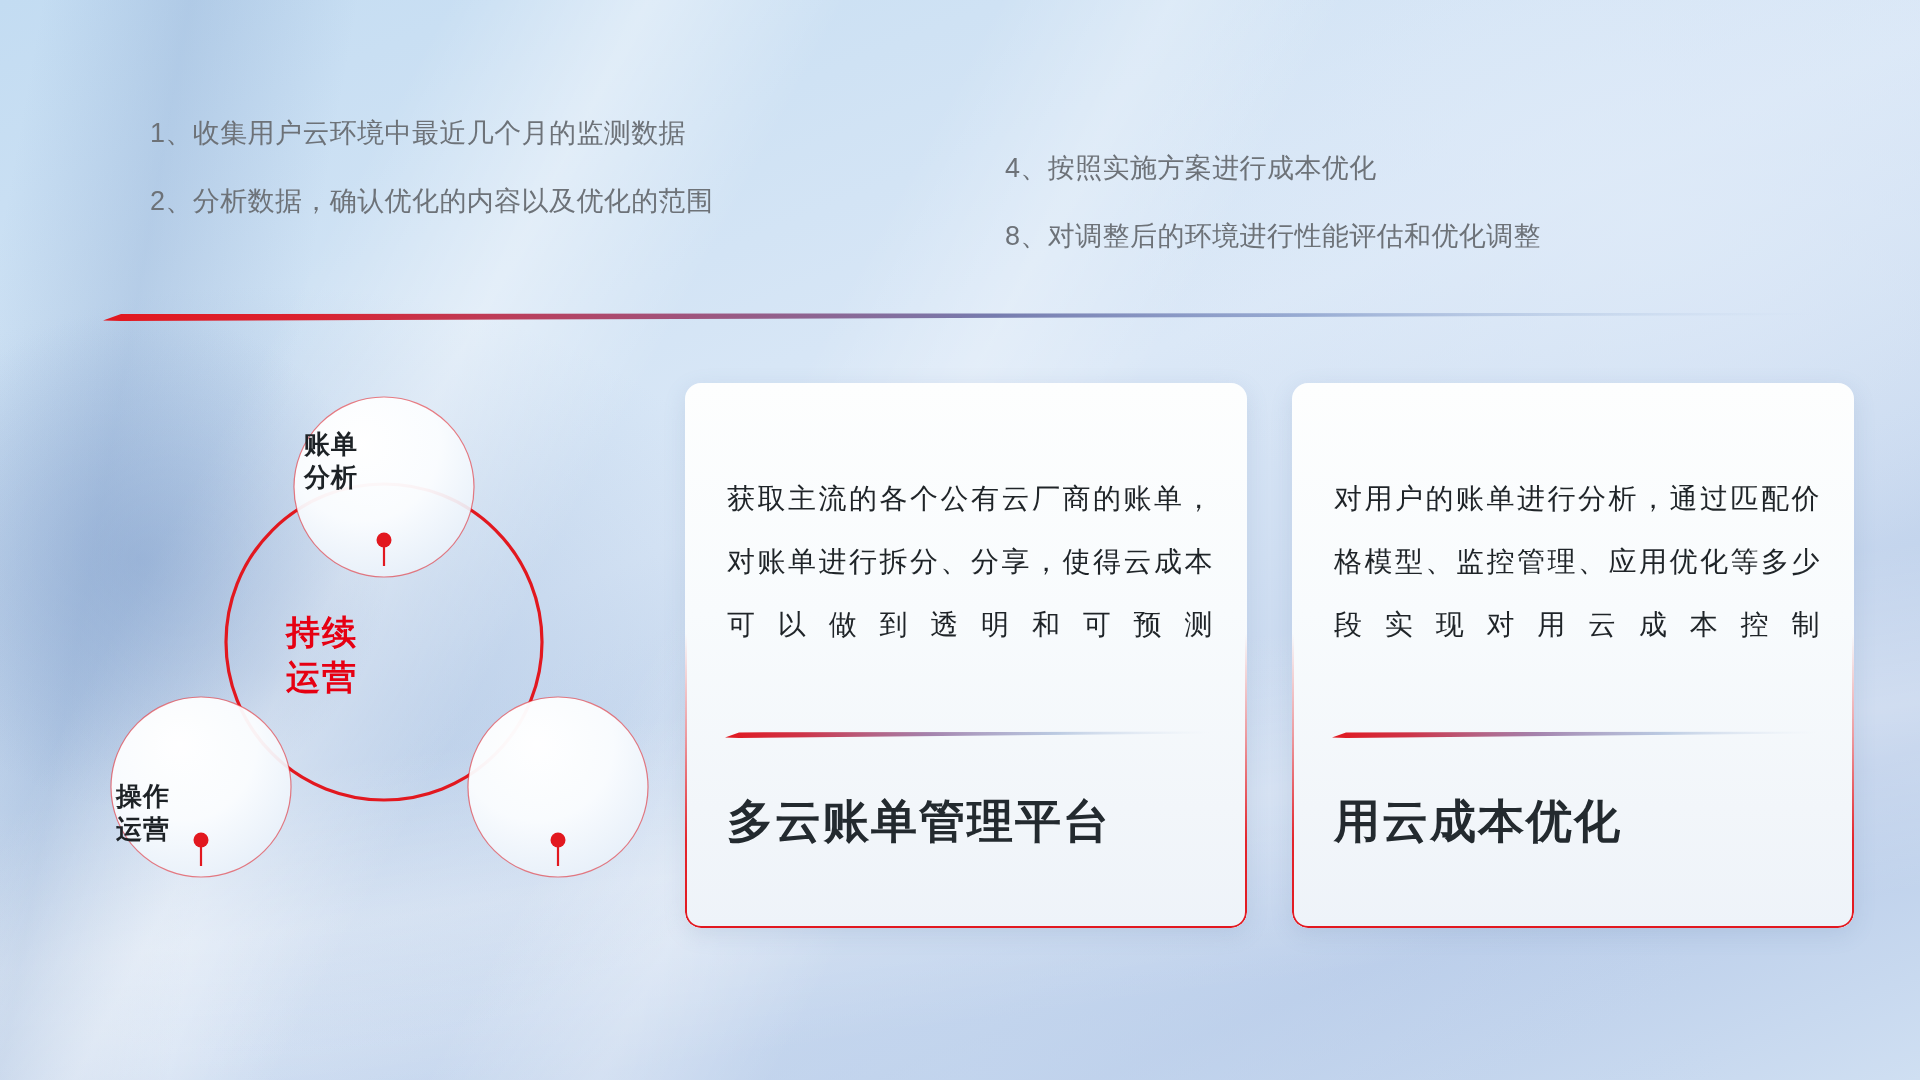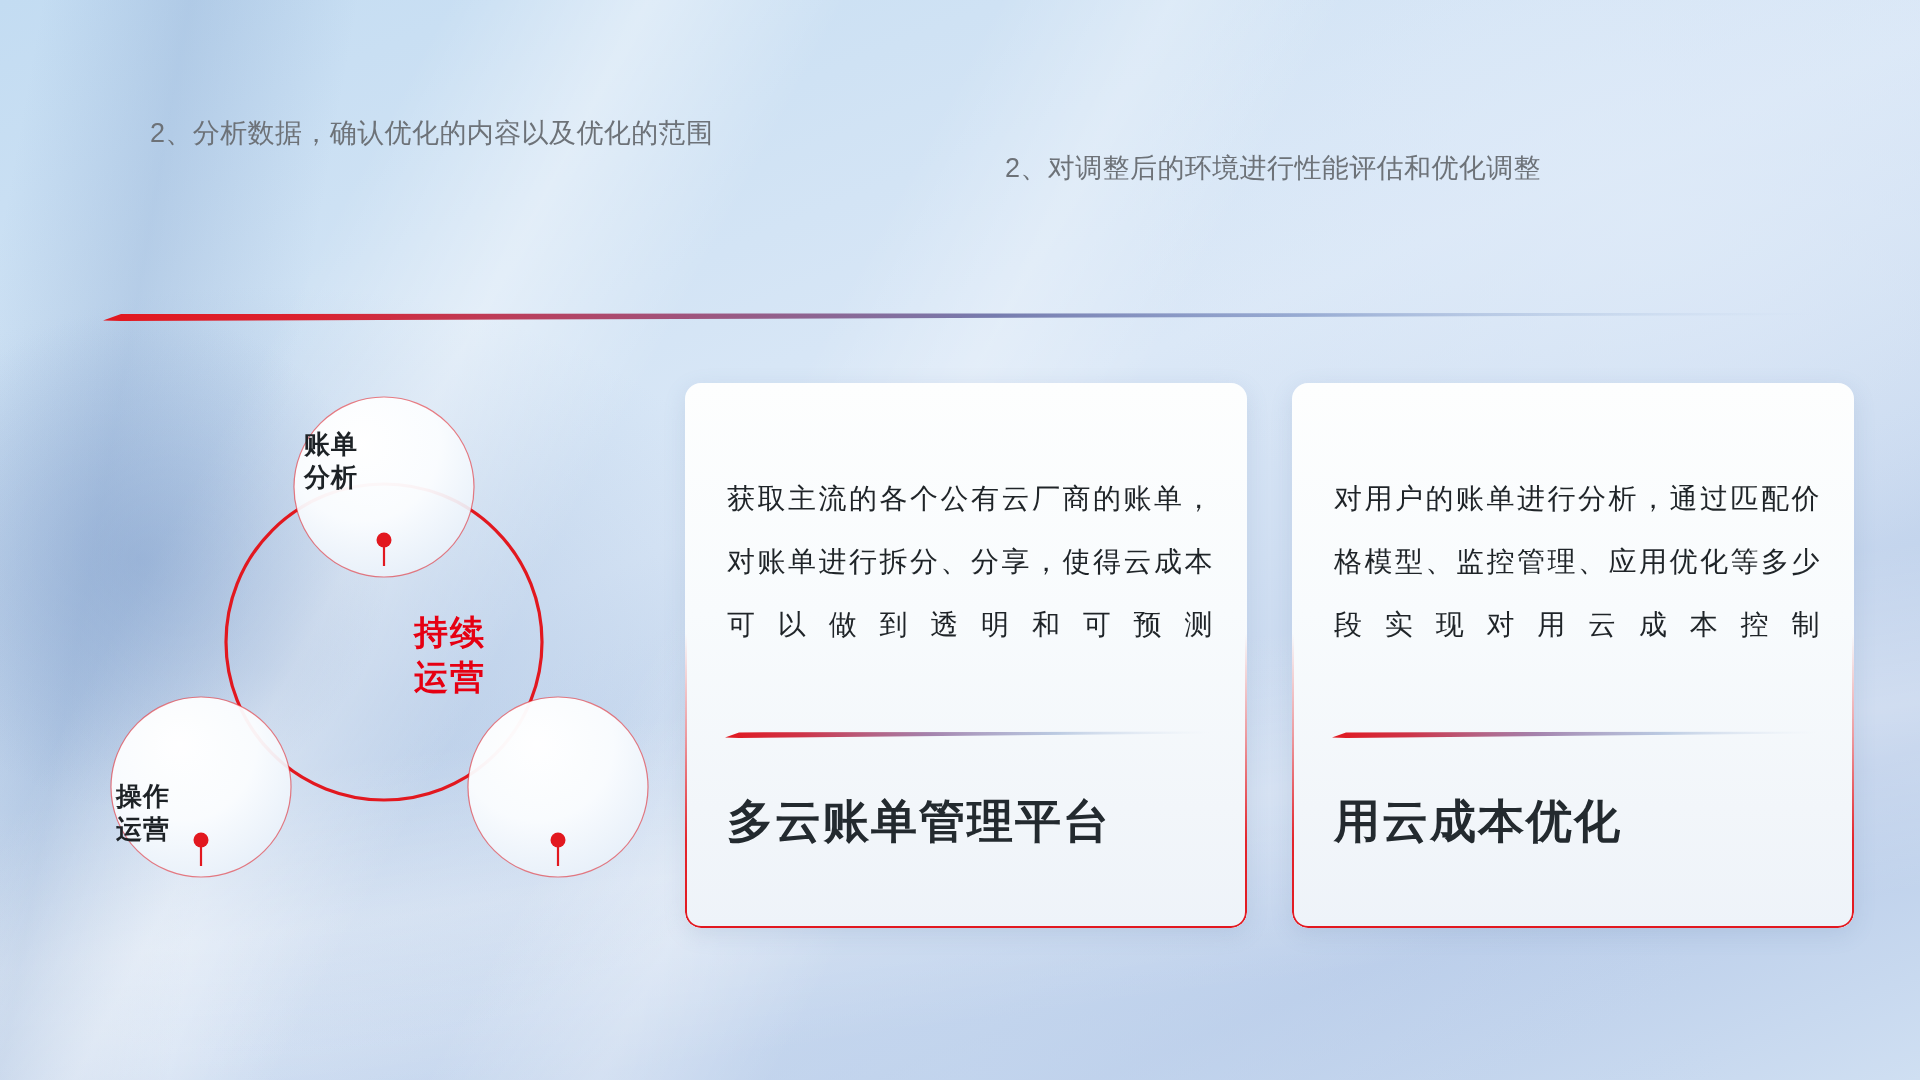--- a/index.html
+++ b/index.html
@@ -92,21 +92,21 @@
     white-space: pre-line;
     pointer-events: none;
   }
   .node-label.n1 { left: 208px; top: 76px;  width: 160px; }
   .node-label.n2 { left: 20px;  top: 428px; width: 160px; }
   .node-label.n3 { left: 382px; top: 428px; width: 160px; }
   .center-label {
     position: absolute;
     left: 190px; top: 258px;
     width: 200px;
-    text-align: right;
+    text-align: left;
     color: #e60012;
     font-size: 34px;
     font-weight: bold;
     line-height: 1.32;
     letter-spacing: 2px;
     white-space: pre-line;
     pointer-events: none;
   }
 
   
@@ -173,25 +173,27 @@
     letter-spacing: 2px;
     line-height: 1.25;
   }
 </style>
 </head>
 <body>
 
 <div id="slide">
 
   <div class="steps left">
+    <div class="step-line">1、收集用户云环境中最近几个月的监测数据</div>
     <div class="step-line">2、分析数据，确认优化的内容以及优化的范围</div>
   </div>
 
   <div class="steps right">
-    <div class="step-line">2、对调整后的环境进行性能评估和优化调整</div>
+    <div class="step-line">4、按照实施方案进行成本优化</div>
+    <div class="step-line">8、对调整后的环境进行性能评估和优化调整</div>
   </div>
 
   <svg class="top-divider" viewBox="0 0 1715 9" preserveAspectRatio="none">
     <defs>
       <linearGradient id="dividerGrad" x1="0" y1="0" x2="1" y2="0">
         <stop offset="0.00" stop-color="#e2181f" stop-opacity="1"></stop>
         <stop offset="0.12" stop-color="#db2230" stop-opacity="1"></stop>
         <stop offset="0.33" stop-color="#a04a73" stop-opacity="0.95"></stop>
         <stop offset="0.52" stop-color="#6a6fa6" stop-opacity="0.9"></stop>
         <stop offset="0.70" stop-color="#7d93c4" stop-opacity="0.72"></stop>

